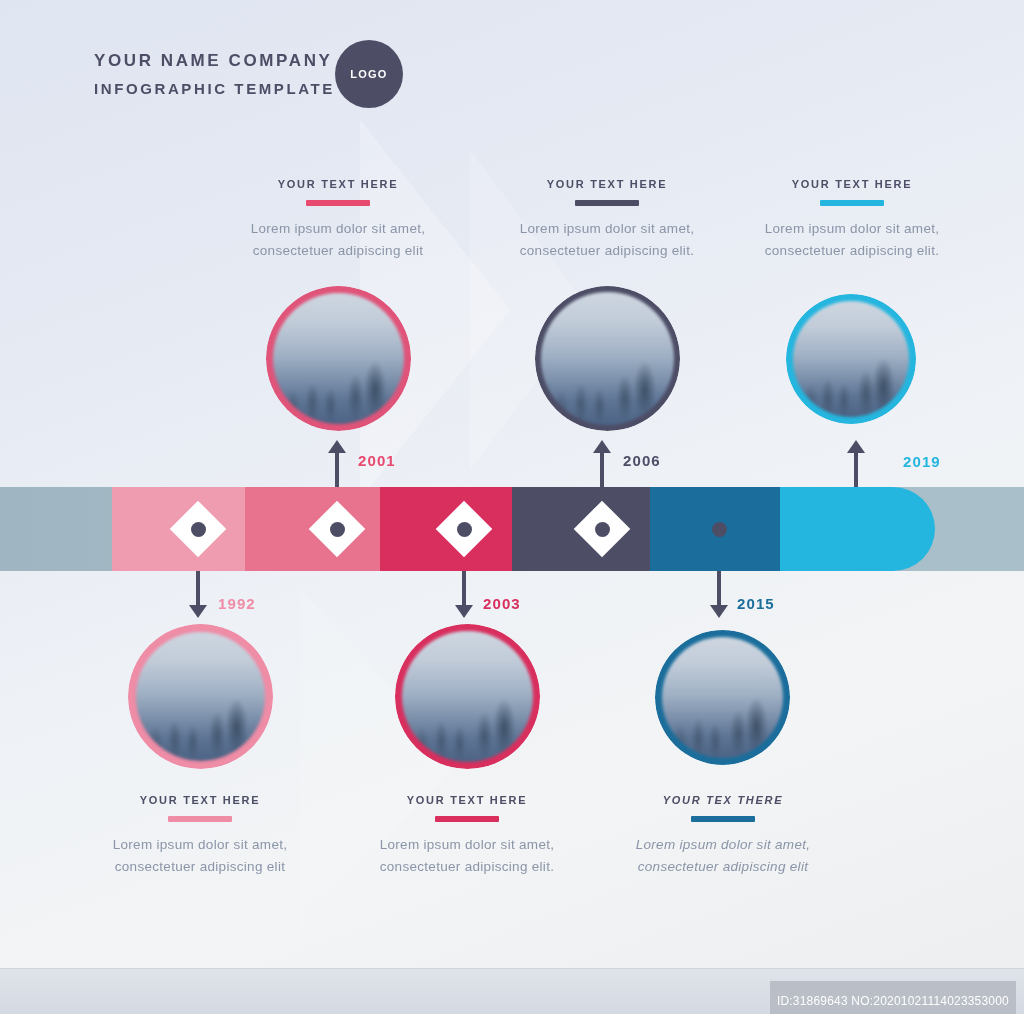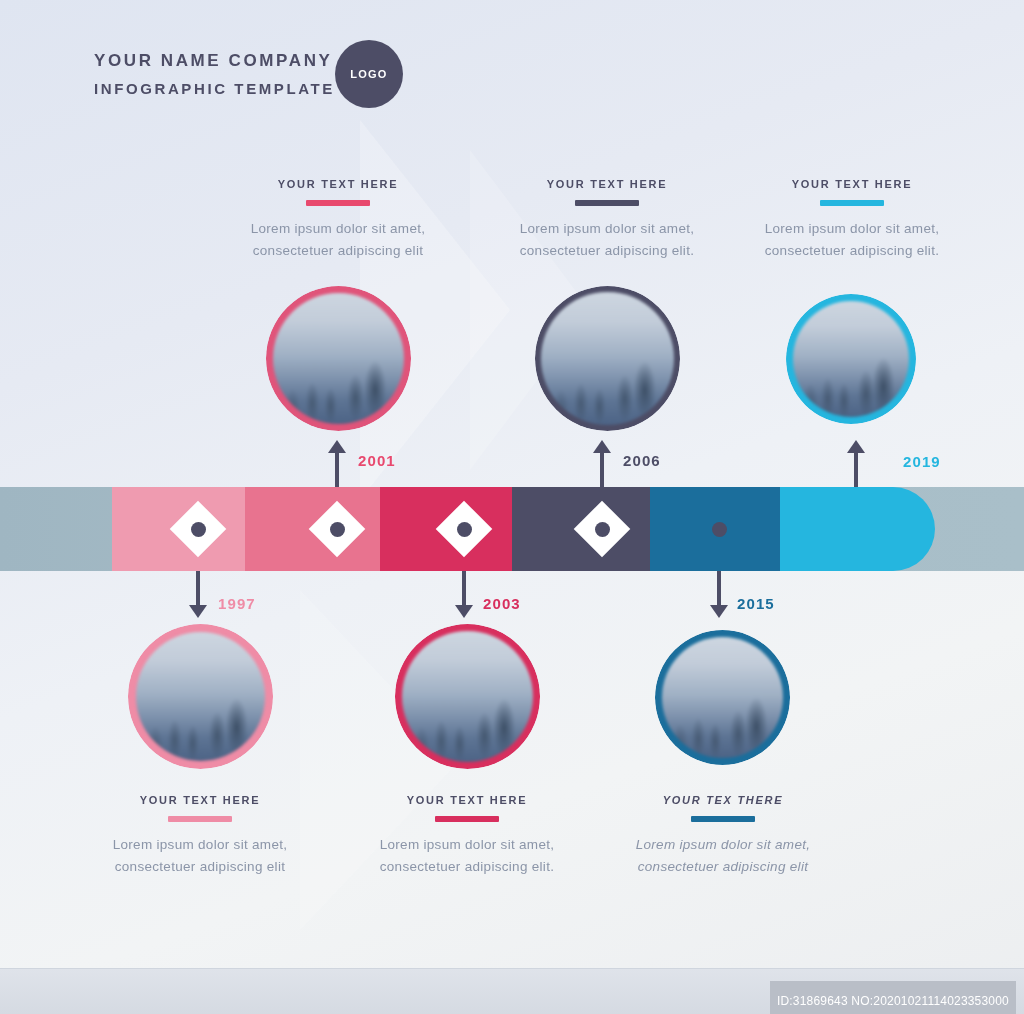--- a/index.html
+++ b/index.html
@@ -312,21 +312,21 @@
 
   <div class="photo" style="top:294px; left:786px; width:130px; height:130px;">
     <div class="ring" style="background: rgb(37, 182, 223);"></div>
     <div class="img" style="inset:7px;"></div>
   </div>
 
   <div class="year" style="top: 452px; left: 358px; color: rgb(232, 73, 110);">2001</div>
   <div class="year" style="top: 452px; left: 623px; color: rgb(77, 77, 102);">2006</div>
   <div class="year" style="top: 453px; left: 877px; color: rgb(37, 182, 223); margin-left: 26px;">2019</div>
 
-  <div class="year" style="top: 595px; left: 218px; color: rgb(239, 140, 166);">1997</div>
+  <div class="year" style="top: 595px; left: 218px; color: rgb(239, 140, 166);">1992</div>
   <div class="year" style="top: 595px; left: 483px; color: rgb(216, 47, 94);">2003</div>
   <div class="year" style="top: 595px; left: 737px; color: rgb(27, 110, 156);">2015</div>
 
   <div class="stem" style="top:449px; left:335px; height:80px;"></div>
   <div class="arrowhead arrow-up" style="top:440px; left:328px;"></div>
 
   <div class="stem" style="top:449px; left:600px; height:80px;"></div>
   <div class="arrowhead arrow-up" style="top:440px; left:593px;"></div>
 
   <div class="stem" style="top:449px; left:854px; height:80px;"></div>

